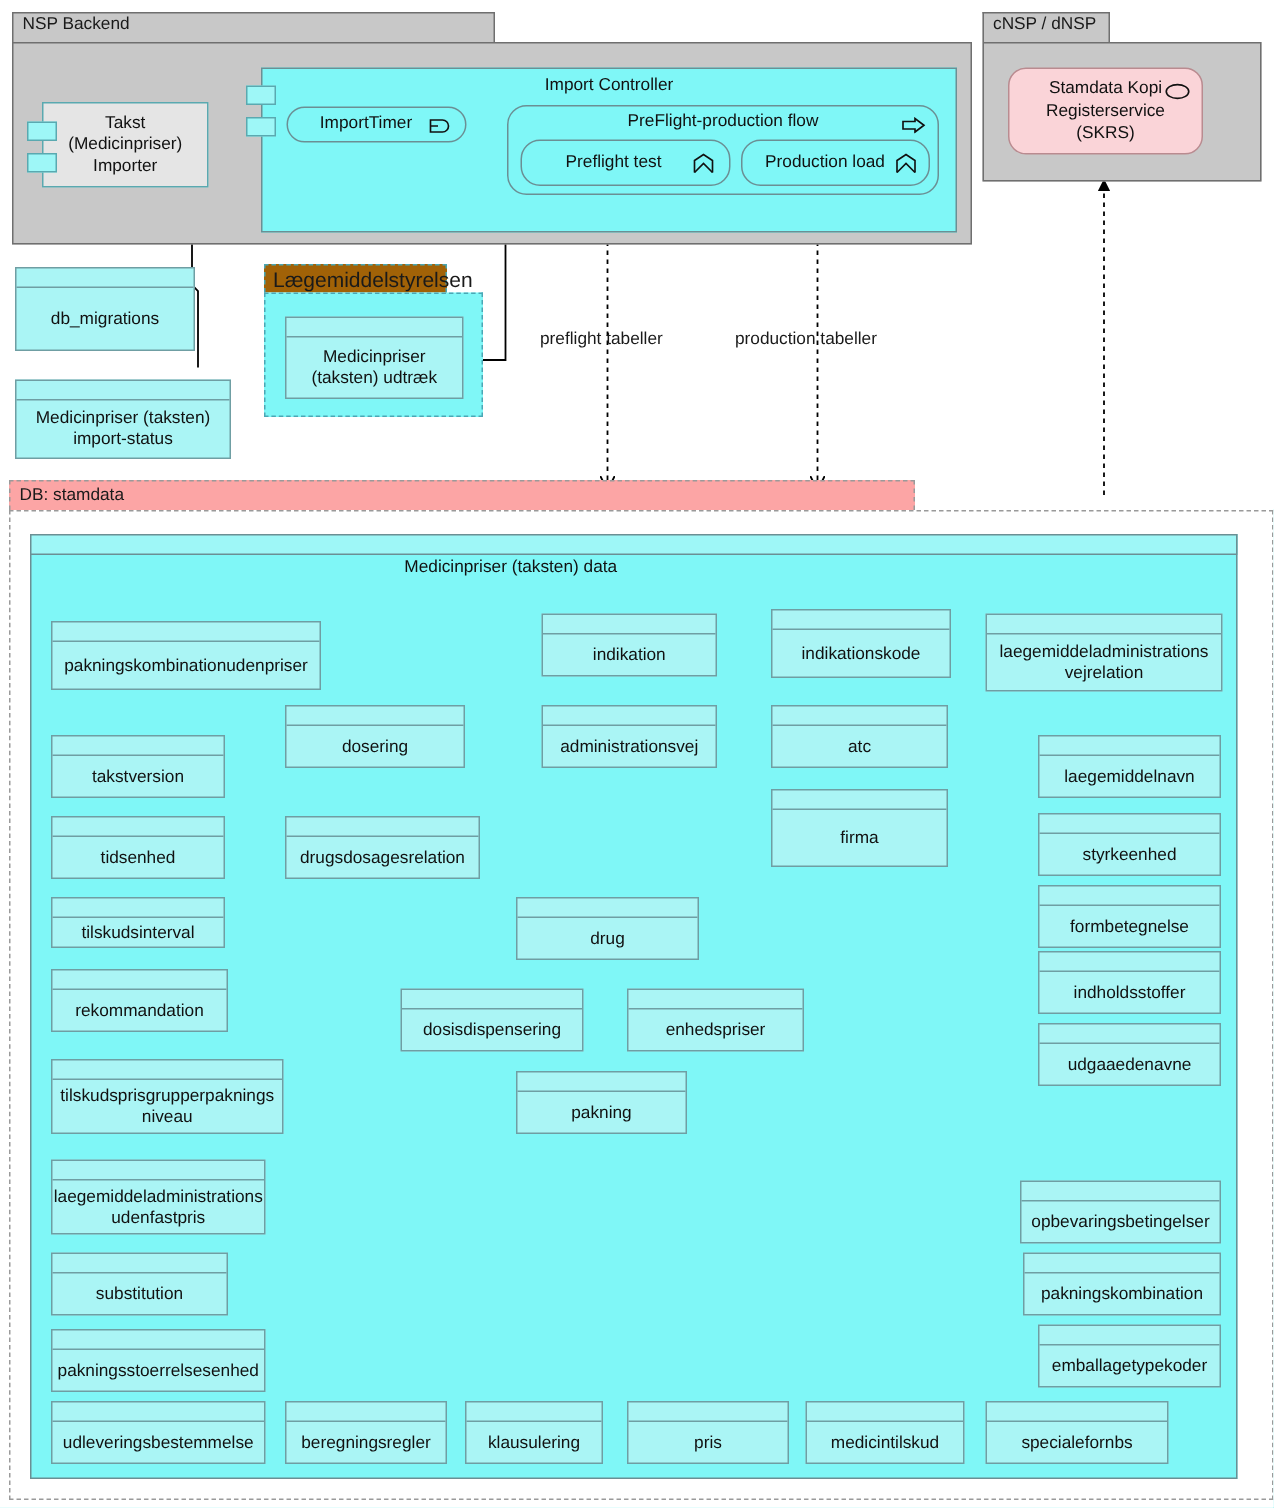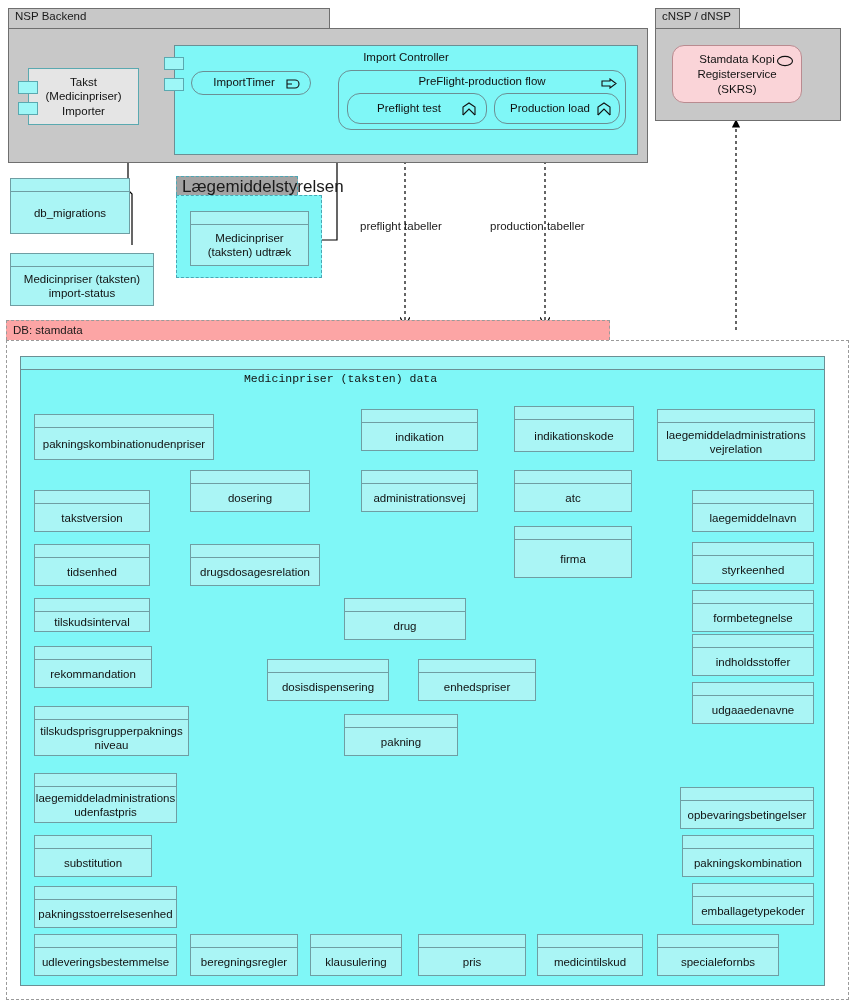--- a/index.html
+++ b/index.html
@@ -34,24 +34,24 @@
     line-height: 15px;
     white-space: nowrap;
   }
   .pkg-body {
     position: absolute;
     background: #c8c8c8;
     border: 1px solid #6f6f6f;
   }
   .grp-tab-cyan {
     position: absolute;
-    background: #a3a3a3;
+    background: #a16207;
     border: 1px dashed #4aa7b5;
     border-bottom: none;
-    font-size: 17px;
+    font-size: 14px;
     color: #1a1a1a;
     padding: 2px 6px 1px 5px;
     line-height: 15px;
     white-space: nowrap;
   }
   .grp-body-cyan {
     position: absolute;
     background: #7ff7f7;
     border: 1px dashed #4aa7b5;
   }
@@ -378,21 +378,21 @@
   <div class="edge-label" style="left:360px; top:220px;">preflight tabeller</div>
   <div class="edge-label" style="left:490px; top:220px;">production tabeller</div>
 
   <div class="db-tab" style="left:6px; top:320px; width:604px; height:20px;">
     <span>DB: stamdata</span>
   </div>
   <div class="db-body" style="left:6px; top:340px; width:843px; height:660px;"></div>
 
   <div class="cyan-box" style="left:20px; top:356px; width:805px; height:630px;"></div>
   <div class="cyan-box" style="left:20px; top:356px; width:805px; height:14px; background:#9ef7f7;"></div>
-  <div class="data-title" style="left:20px; width:641px; top:372px;font-family:Liberation Mono, monospace;">Medicinpriser (taksten) data</div>
+  <div class="data-title" style="left:20px; width:641px; top:372px;">Medicinpriser (taksten) data</div>
 
   <div id="entity-host">
       <div class="entity" style="left: 34px; top: 414px; width: 180px; height: 46px;">
         <div class="hdr"></div>
         <div class="nm">pakningskombinationudenpriser</div>
       </div>
       <div class="entity" style="left: 34px; top: 490px; width: 116px; height: 42px;">
         <div class="hdr"></div>
         <div class="nm">takstversion</div>
       </div>

